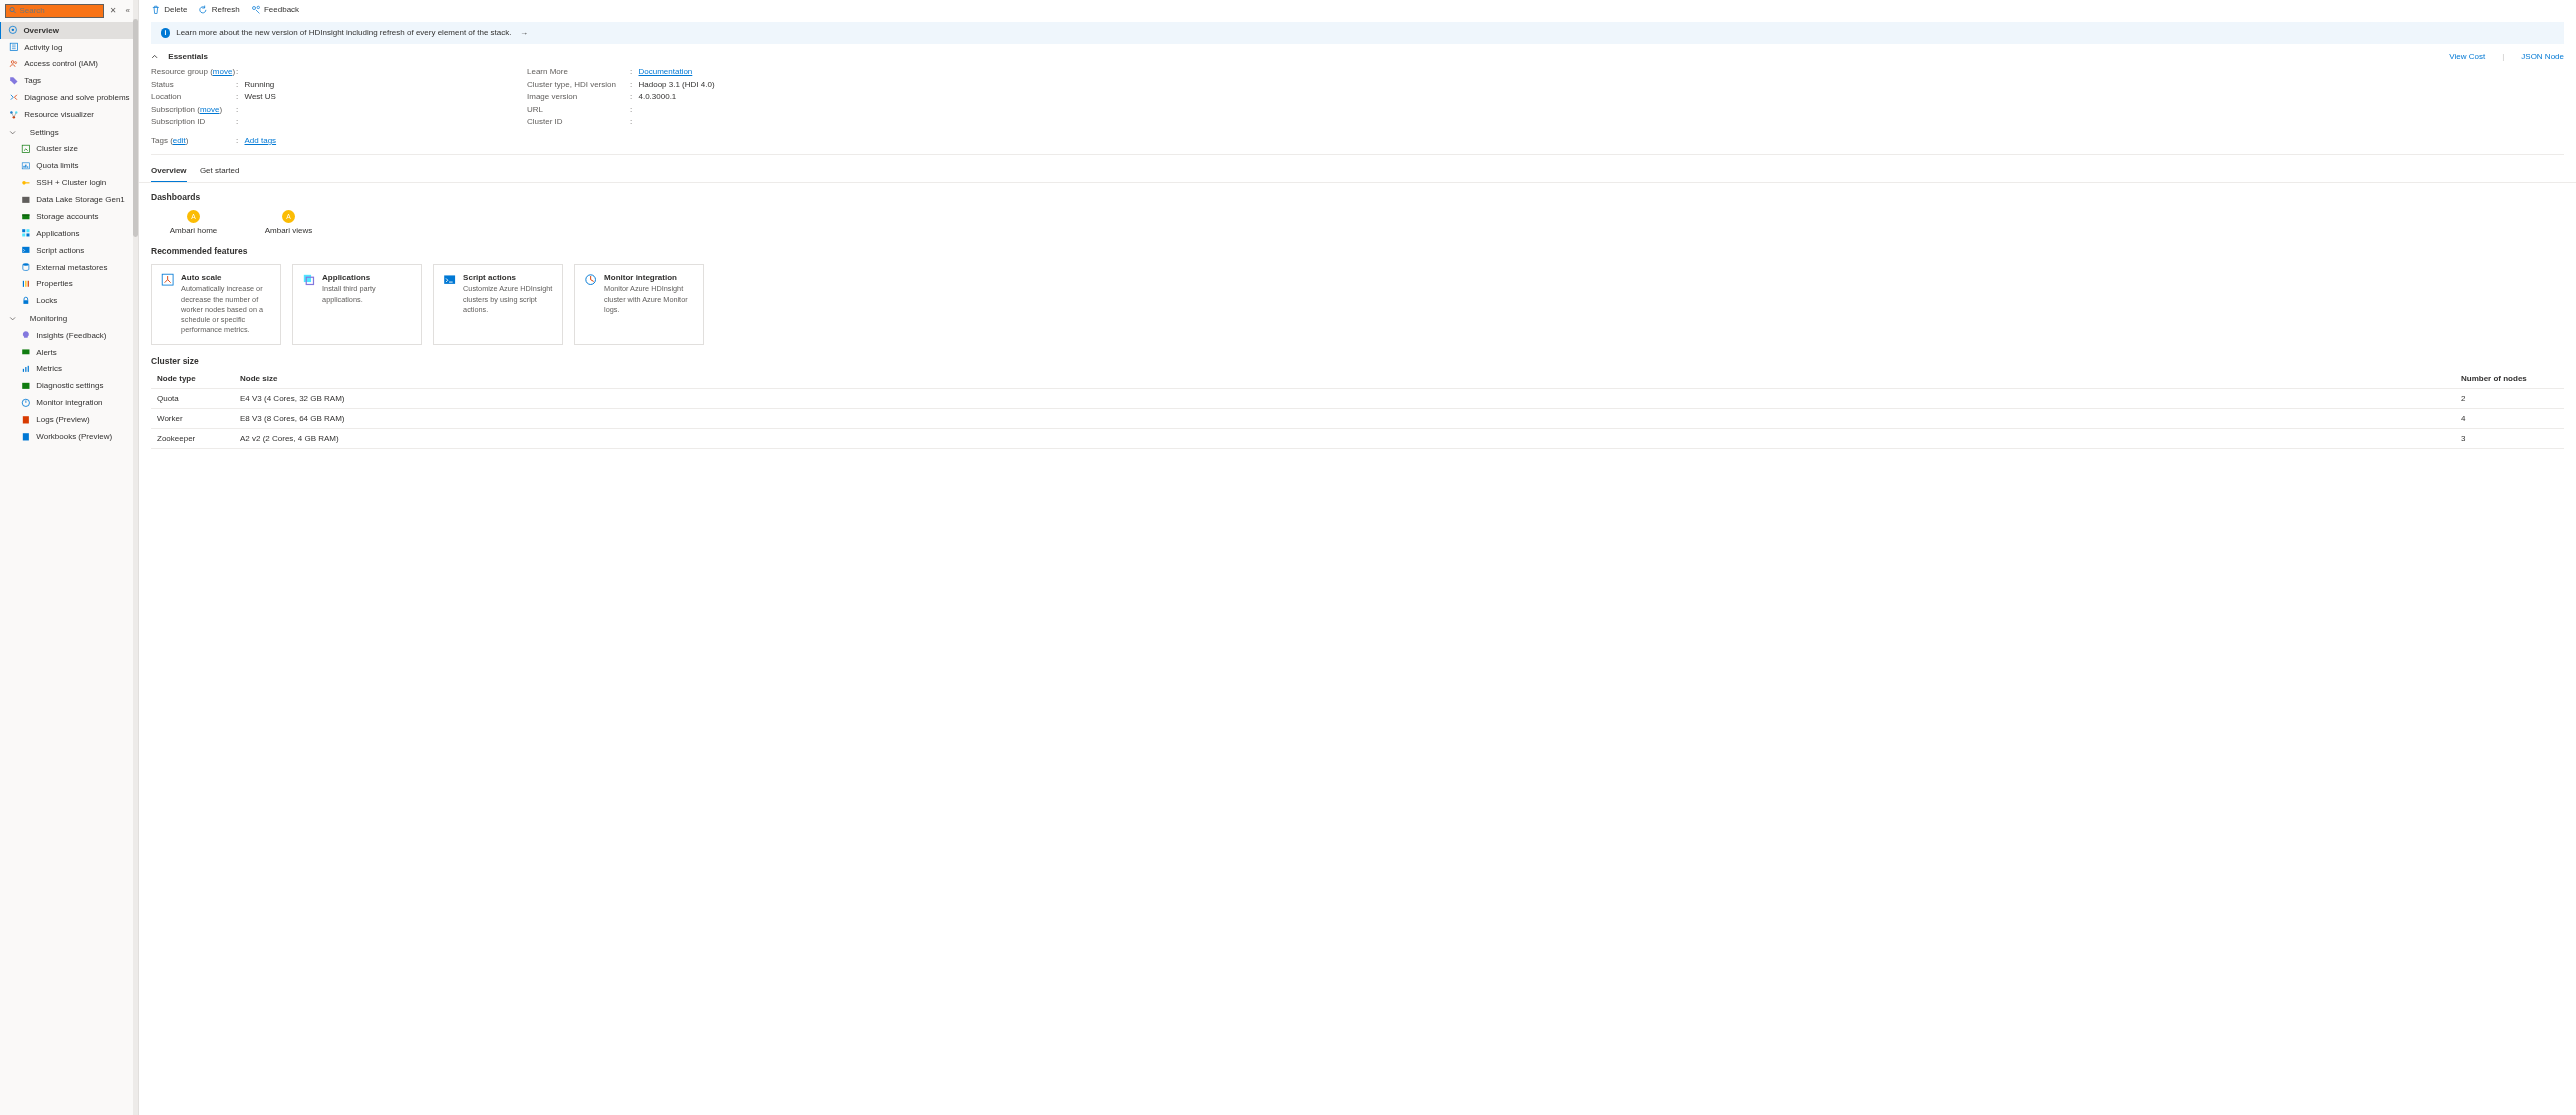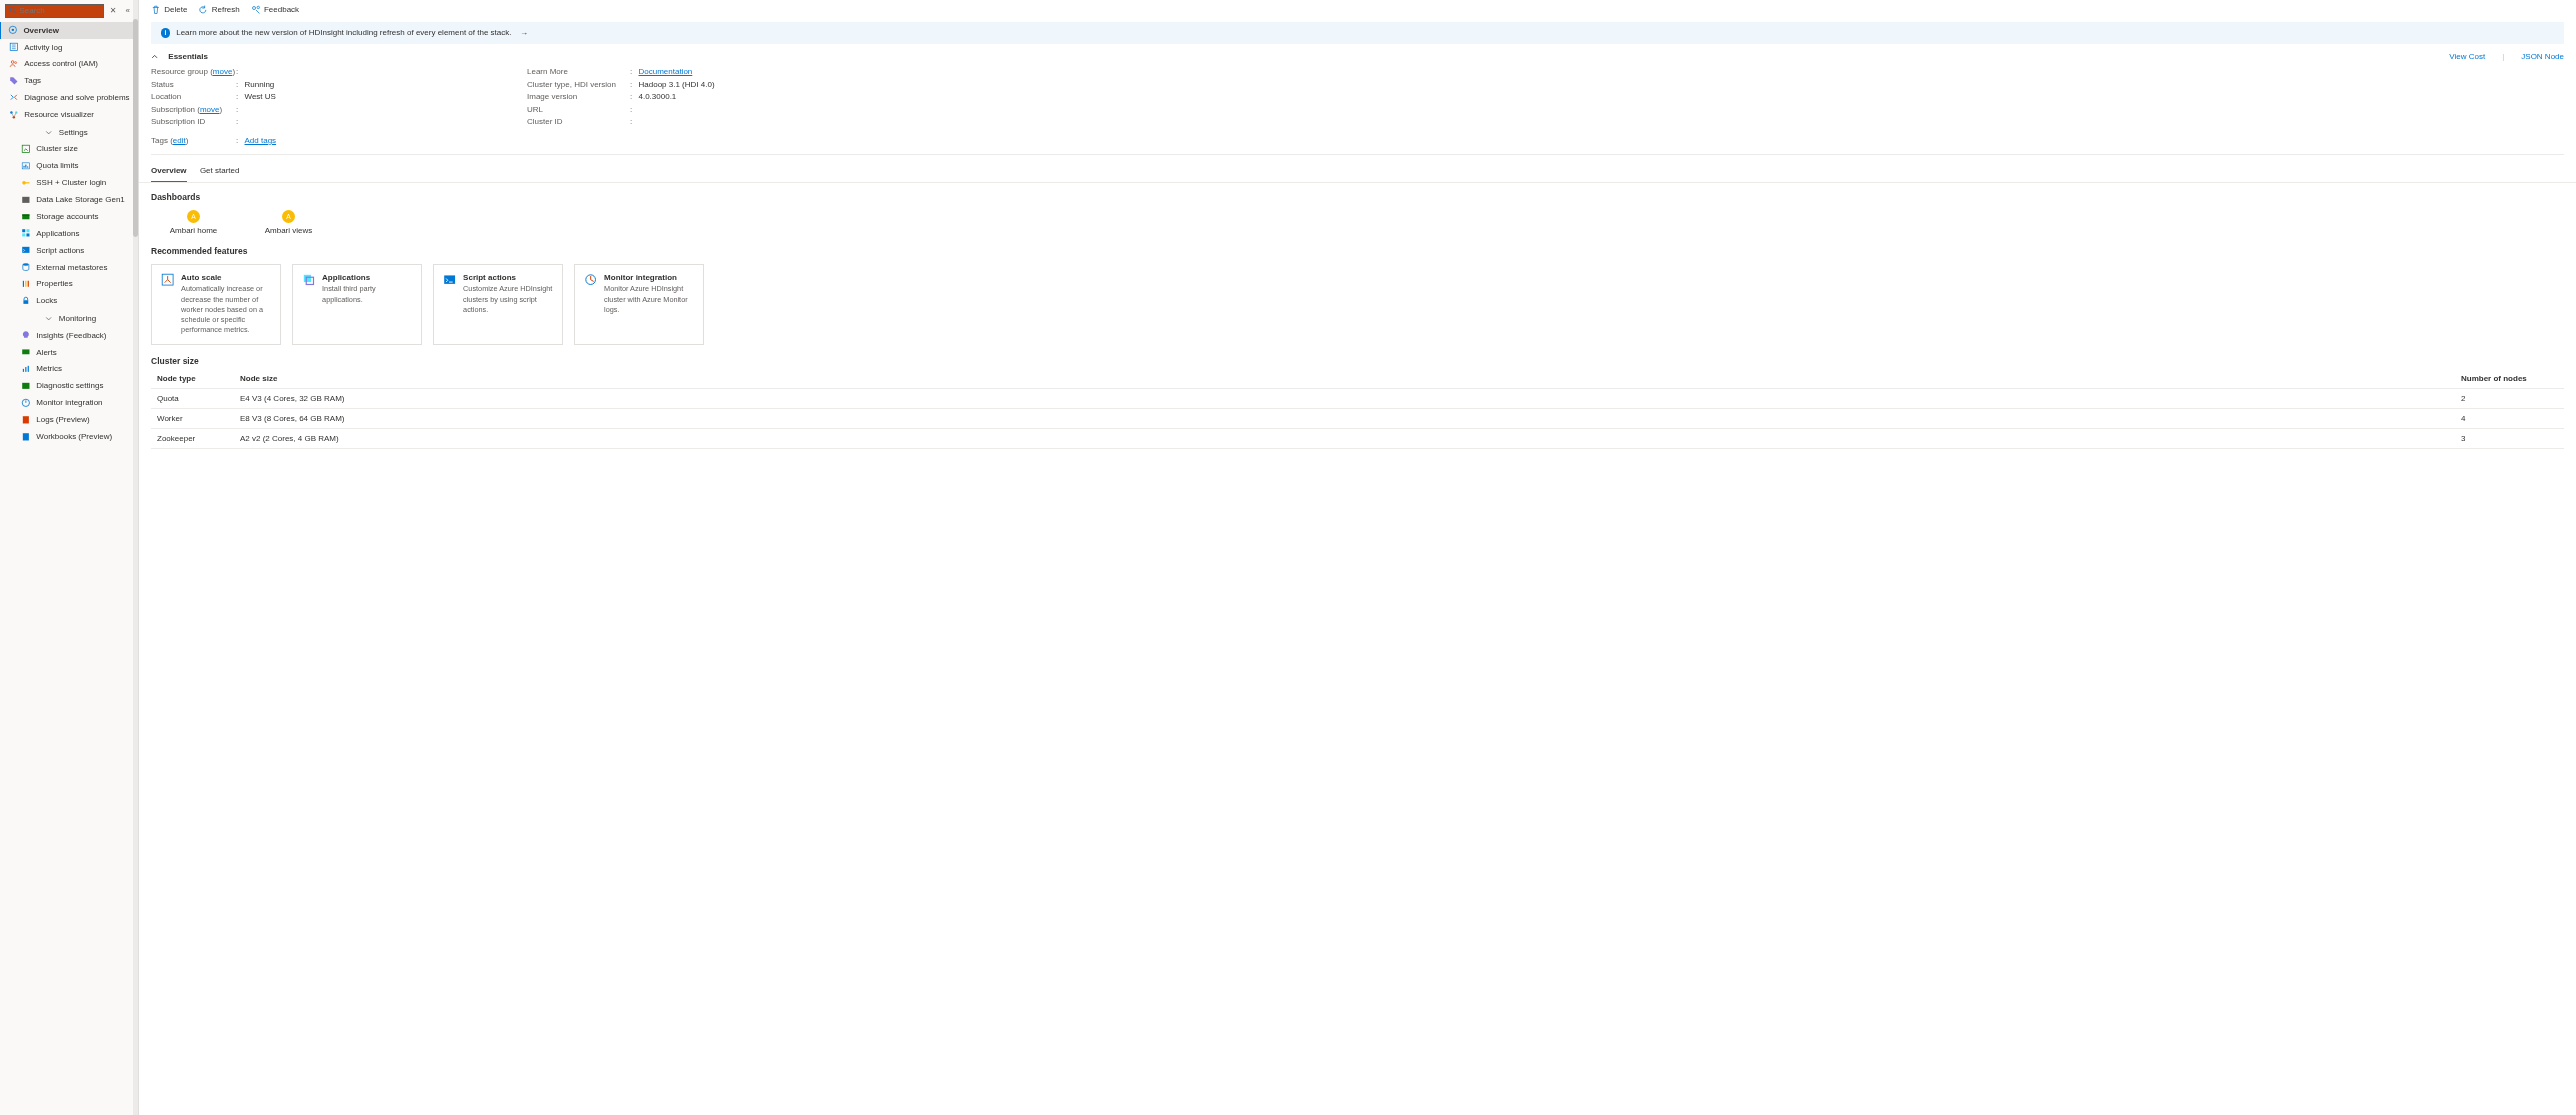--- a/index.html
+++ b/index.html
@@ -1,28 +1,28 @@
 <!DOCTYPE html>
 <html style="font-size:9.7px"><head>
 <meta charset="utf-8">
 <style>
 * { box-sizing: border-box; margin: 0; padding: 0; }
 body { font-family: "Segoe UI", -apple-system, sans-serif; font-size: 8px; color: #323130; background: #fff; display: flex; height: 100vh; overflow: hidden; }
 .sidebar { width: 139px; border-right: 0.6px solid #e1dfdd; background: #faf9f8; display: flex; flex-direction: column; position: relative; }
 .search-row { display: flex; align-items: center; padding: 3.6px 4.9px; gap: 3.6px; }
-.search-box { flex: 1; display: flex; border: 0.6px solid #605e5c; background: #c2410c; padding: 1.8px 3.6px; }
+.search-box { flex: 1; display: flex; border: 0.6px solid #605e5c; background: #f97316; padding: 1.8px 3.6px; }
 .search-box input { border: none; outline: none; width: 100%; font-size: 8px; background: transparent; }
 .search-box .sicon { width: 8.5px; height: 8.5px; margin-right: 2.4px; }
 .close-x, .collapse { color: #605e5c; cursor: pointer; width: 11px; text-align: center; }
 .nav { flex: 1; overflow-y: auto; }
 .nav-item { display: flex; align-items: center; padding: 3.6px 6px 3.6px 8.5px; gap: 6px; cursor: pointer; font-size: 8px; color: #323130; }
 .nav-item.child { padding-left: 20.6px; }
 .nav-item.active { background: #e1dfdd; border-left: 1.8px solid #0078d4; padding-left: 6.7px; font-weight: 600; }
 .nav-item .nicon { width: 9.7px; height: 9.7px; display: inline-flex; align-items: center; justify-content: center; }
-.nav-group { display: flex; align-items: center; padding: 4.9px 6px 3.6px 8.5px; gap: 7px; cursor: pointer; color: #323130; margin-left: 36px; }
+.nav-group { display: flex; align-items: center; padding: 4.9px 6px 3.6px 8.5px; gap: 14px; cursor: pointer; color: #323130; }
 .nav-group .chev { width: 7.3px; height: 7.3px; }
 .scroll-track { position: absolute; right: 0; top: 0; bottom: 0; width: 4.9px; background: #edebe9; }
 .scroll-thumb { position: absolute; right: 0; top: 19.4px; width: 4.9px; height: 218px; background: #c8c6c4; border-radius: 2.4px; }
 .main { flex: 1; overflow-y: auto; padding: 0 0 12px 0; }
 .toolbar { display: flex; gap: 11px; padding: 4.9px 12px; align-items: center; }
 .tool-btn { display: flex; align-items: center; gap: 3.6px; color: #323130; cursor: pointer; font-size: 8px; }
 .tool-btn .ticon { width: 9.7px; height: 9.7px; }
 .info-bar { margin: 2.4px 12px 6px 12px; background: #eff6fc; border-left: 0.6px solid #eff6fc; padding: 6px 8.5px; display: flex; align-items: center; gap: 6px; font-size: 8px; }
 .info-bar .iicon { width: 9.7px; height: 9.7px; color: #0078d4; background:#0078d4; border-radius:50%; display:flex; align-items:center; justify-content:center; color:#fff; font-weight:bold; font-size:6.7px; }
 .info-bar .arrow { margin-left: 2.4px; }

